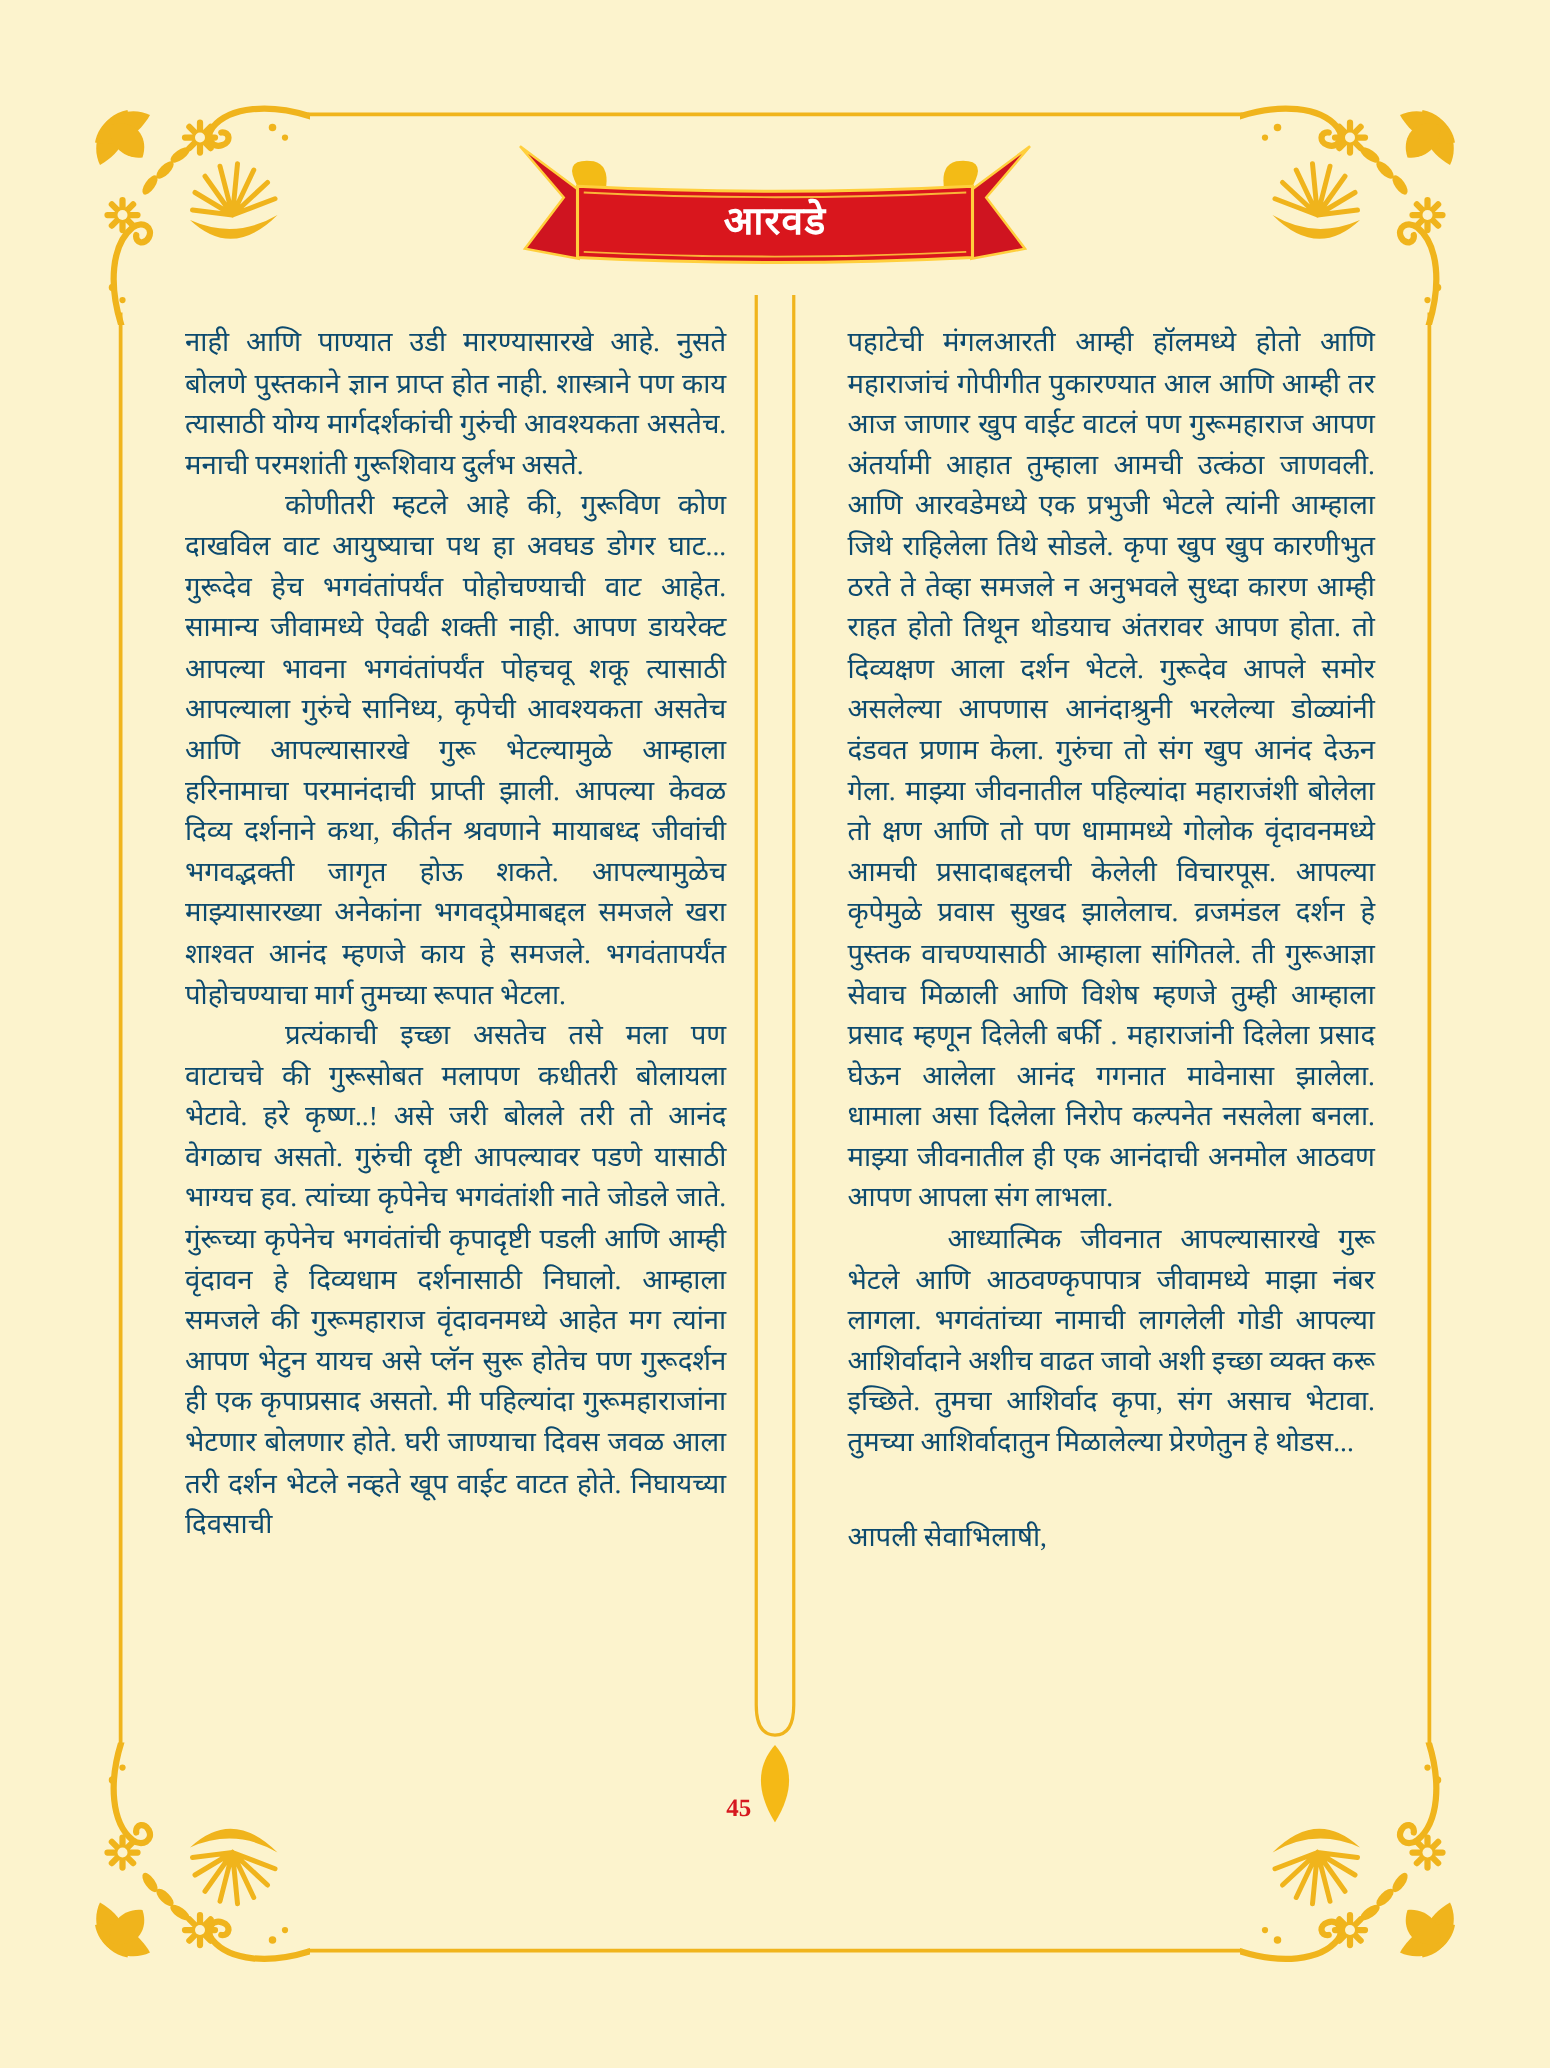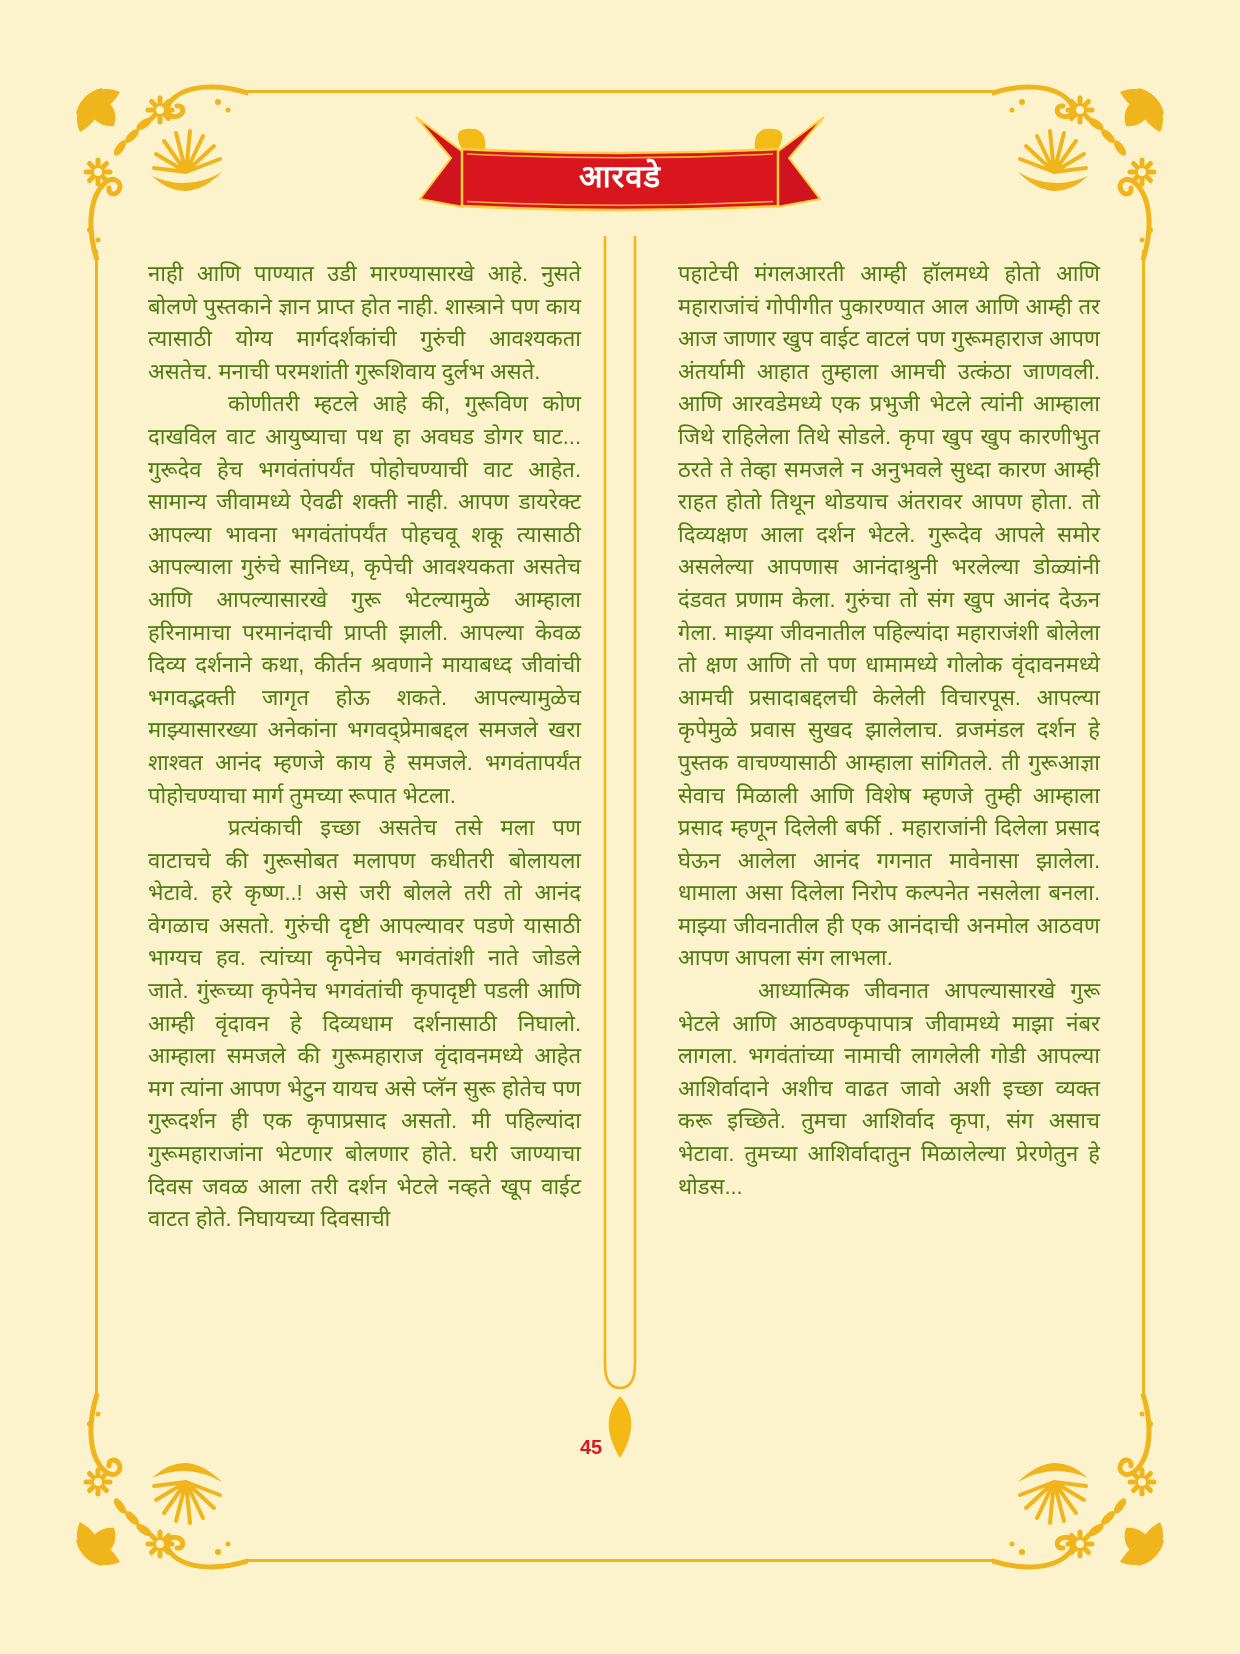--- a/index.html
+++ b/index.html
@@ -1,21 +1,21 @@
 <!DOCTYPE html>
 <html><head>
 <meta charset="utf-8">
 <style>
   html,body{margin:0;padding:0;background:#fcf3cd;}
   .page{
     position:relative;
     width:1240px;
     height:1654px;
     background:#fcf3cd;
-    font-family:Liberation Sans, sans-serif;
+    font-family:Liberation Serif, serif;
     overflow:hidden;
   }
   
   .bline{position:absolute;background:#f0b41c;}
   .bline.top{left:246px;top:90px;width:748px;height:3px;}
   .bline.bottom{left:246px;top:1559px;width:748px;height:3px;}
   .bline.left{left:95px;top:250px;width:3px;height:1146px;}
   .bline.right{left:1142px;top:250px;width:3px;height:1146px;}
   .corner{position:absolute;width:180px;height:180px;}
   .corner.tl{left:68px;top:80px;}
@@ -25,21 +25,21 @@
   
   .ribbon{position:absolute;left:405px;top:108px;width:430px;height:110px;}
   .ribbon-title{
     position:absolute;left:405px;top:154px;width:430px;
     text-align:center;color:#ffffff;font-size:31px;font-weight:bold;
     letter-spacing:1px;
   }
   
   .col{
     position:absolute;top:258px;
-    color:#4d7c0f;font-size:22px;line-height:32.6px;
+    color:#0c4a6e;font-size:22px;line-height:32.6px;
     text-align:justify;
   }
   .col-left{left:148px;width:433px;}
   .col-right{left:678px;width:422px;}
   .para{margin:0;}
   .para.indent{text-indent:80px;}
   .para.gap-before{margin-top:32.6px;}
   .signature{margin-top:42px;text-align:left;line-height:33.5px;}
   
   .divider{position:absolute;left:599px;top:236px;width:42px;height:1222px;}
@@ -127,18 +127,19 @@
   <div class="col col-left">
     <p class="para">नाही आणि पाण्यात उडी मारण्यासारखे आहे. नुसते बोलणे पुस्तकाने ज्ञान प्राप्त होत नाही. शास्त्राने पण काय त्यासाठी योग्य मार्गदर्शकांची गुरुंची आवश्यकता असतेच. मनाची परमशांती गुरूशिवाय दुर्लभ असते.</p>
     <p class="para indent">कोणीतरी म्हटले आहे की, गुरूविण कोण दाखविल वाट आयुष्याचा पथ हा अवघड डोगर घाट... गुरूदेव हेच भगवंतांपर्यंत पोहोचण्याची वाट आहेत. सामान्य जीवामध्ये ऐवढी शक्ती नाही. आपण डायरेक्ट आपल्या भावना भगवंतांपर्यंत पोहचवू शकू त्यासाठी आपल्याला गुरुंचे सानिध्य, कृपेची आवश्यकता असतेच आणि आपल्यासारखे गुरू भेटल्यामुळे आम्हाला हरिनामाचा परमानंदाची प्राप्ती झाली. आपल्या केवळ दिव्य दर्शनाने कथा, कीर्तन श्रवणाने मायाबध्द जीवांची भगवद्भक्ती जागृत होऊ शकते. आपल्यामुळेच माझ्यासारख्या अनेकांना भगवद्प्रेमाबद्दल समजले खरा शाश्वत आनंद म्हणजे काय हे समजले. भगवंतापर्यंत पोहोचण्याचा मार्ग तुमच्या रूपात भेटला.</p>
     <p class="para indent">प्रत्यंकाची इच्छा असतेच तसे मला पण वाटाचचे की गुरूसोबत मलापण कधीतरी बोलायला भेटावे. हरे कृष्ण..! असे जरी बोलले तरी तो आनंद वेगळाच असतो. गुरुंची दृष्टी आपल्यावर पडणे यासाठी भाग्यच हव. त्यांच्या कृपेनेच भगवंतांशी नाते जोडले जाते. गुंरूच्या कृपेनेच भगवंतांची कृपादृष्टी पडली आणि आम्ही वृंदावन हे दिव्यधाम दर्शनासाठी निघालो. आम्हाला समजले की गुरूमहाराज वृंदावनमध्ये आहेत मग त्यांना आपण भेटुन यायच असे प्लॅन सुरू होतेच पण गुरूदर्शन ही एक कृपाप्रसाद असतो. मी पहिल्यांदा गुरूमहाराजांना भेटणार बोलणार होते. घरी जाण्याचा दिवस जवळ आला तरी दर्शन भेटले नव्हते खूप वाईट वाटत होते. निघायच्या दिवसाची</p>
   </div>
 
   <div class="col col-right">
     <p class="para">पहाटेची मंगलआरती आम्ही हॉलमध्ये होतो आणि महाराजांचं गोपीगीत पुकारण्यात आल आणि आम्ही तर आज जाणार खुप वाईट वाटलं पण गुरूमहाराज आपण अंतर्यामी आहात तुम्हाला आमची उत्कंठा जाणवली. आणि आरवडेमध्ये एक प्रभुजी भेटले त्यांनी आम्हाला जिथे राहिलेला तिथे सोडले. कृपा खुप खुप कारणीभुत ठरते ते तेव्हा समजले न अनुभवले सुध्दा कारण आम्ही राहत होतो तिथून थोडयाच अंतरावर आपण होता. तो दिव्यक्षण आला दर्शन भेटले. गुरूदेव आपले समोर असलेल्या आपणास आनंदाश्रुनी भरलेल्या डोळ्यांनी दंडवत प्रणाम केला. गुरुंचा तो संग खुप आनंद देऊन गेला. माझ्या जीवनातील पहिल्यांदा महाराजंशी बोलेला तो क्षण आणि तो पण धामामध्ये गोलोक वृंदावनमध्ये आमची प्रसादाबद्दलची केलेली विचारपूस. आपल्या कृपेमुळे प्रवास सुखद झालेलाच. व्रजमंडल दर्शन हे पुस्तक वाचण्यासाठी आम्हाला सांगितले. ती गुरूआज्ञा सेवाच मिळाली आणि विशेष म्हणजे तुम्ही आम्हाला प्रसाद म्हणून दिलेली बर्फी . महाराजांनी दिलेला प्रसाद घेऊन आलेला आनंद गगनात मावेनासा झालेला. धामाला असा दिलेला निरोप कल्पनेत नसलेला बनला. माझ्या जीवनातील ही एक आनंदाची अनमोल आठवण आपण आपला संग लाभला.</p>
     <p class="para indent">आध्यात्मिक जीवनात आपल्यासारखे गुरू भेटले आणि आठवण्कृपापात्र जीवामध्ये माझा नंबर लागला. भगवंतांच्या नामाची लागलेली गोडी आपल्या आशिर्वादाने अशीच वाढत जावो अशी इच्छा व्यक्त करू इच्छिते. तुमचा आशिर्वाद कृपा, संग असाच भेटावा. तुमच्या आशिर्वादातुन मिळालेल्या प्रेरणेतुन हे थोडस...</p>
     <div class="signature">
+      <div>आपली सेवाभिलाषी,</div>
     </div>
   </div>
 
   <div class="page-number">45</div>
 
 </div>
 
 </body></html>

